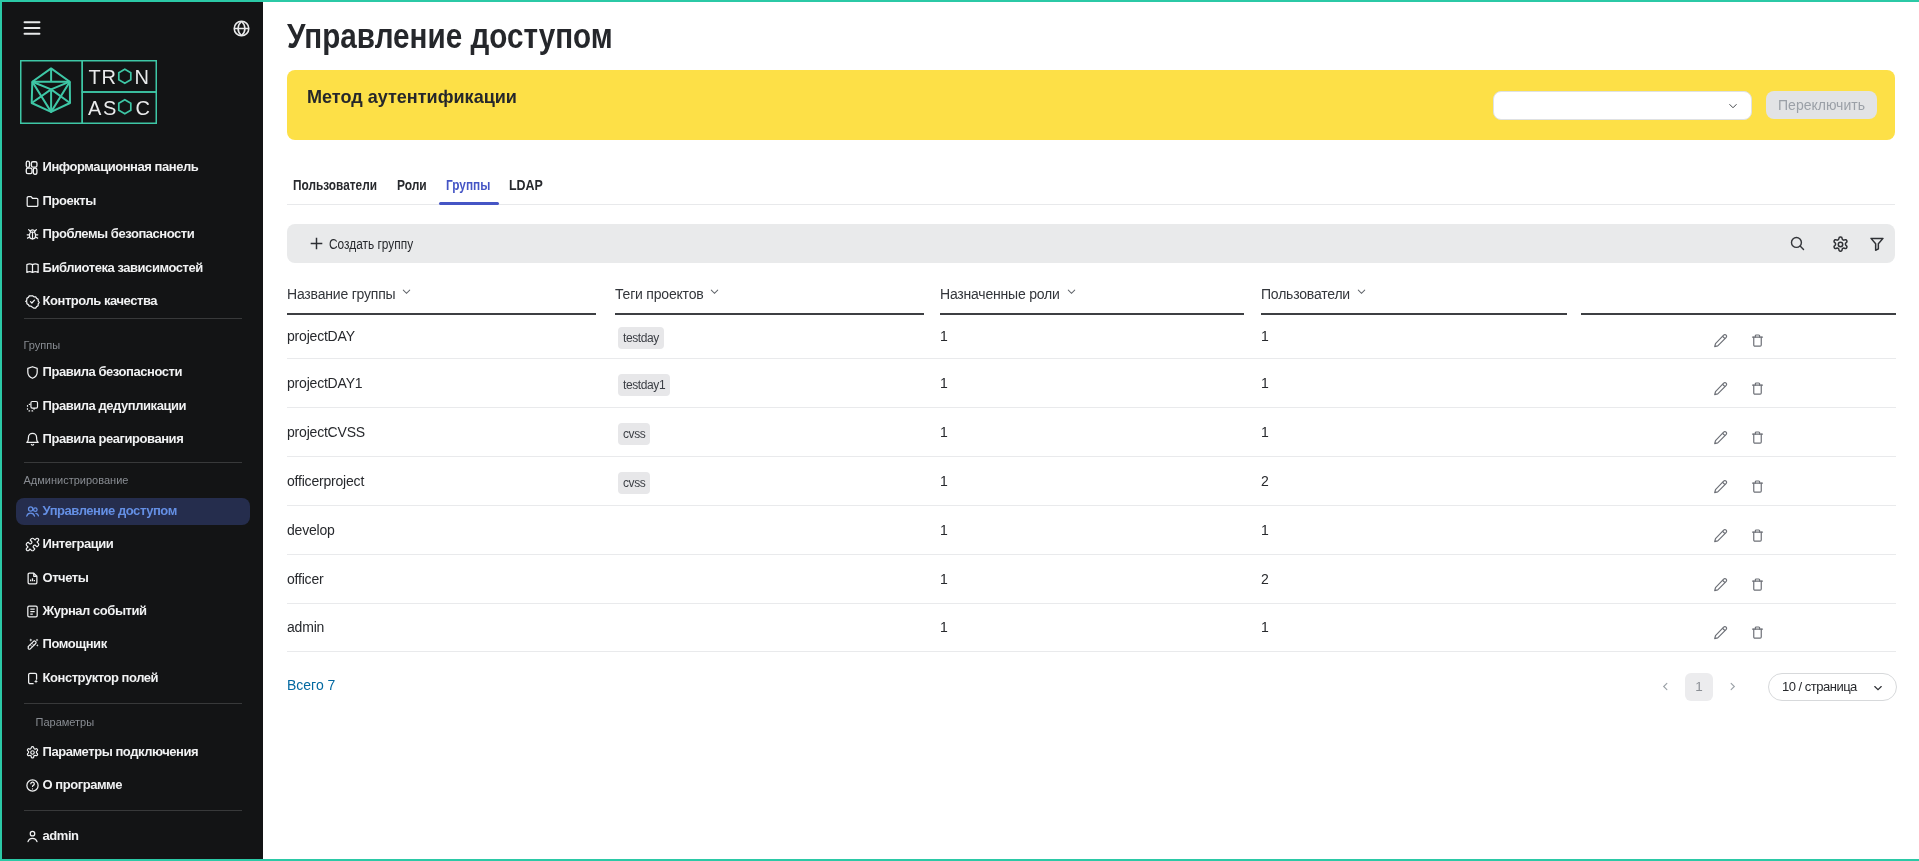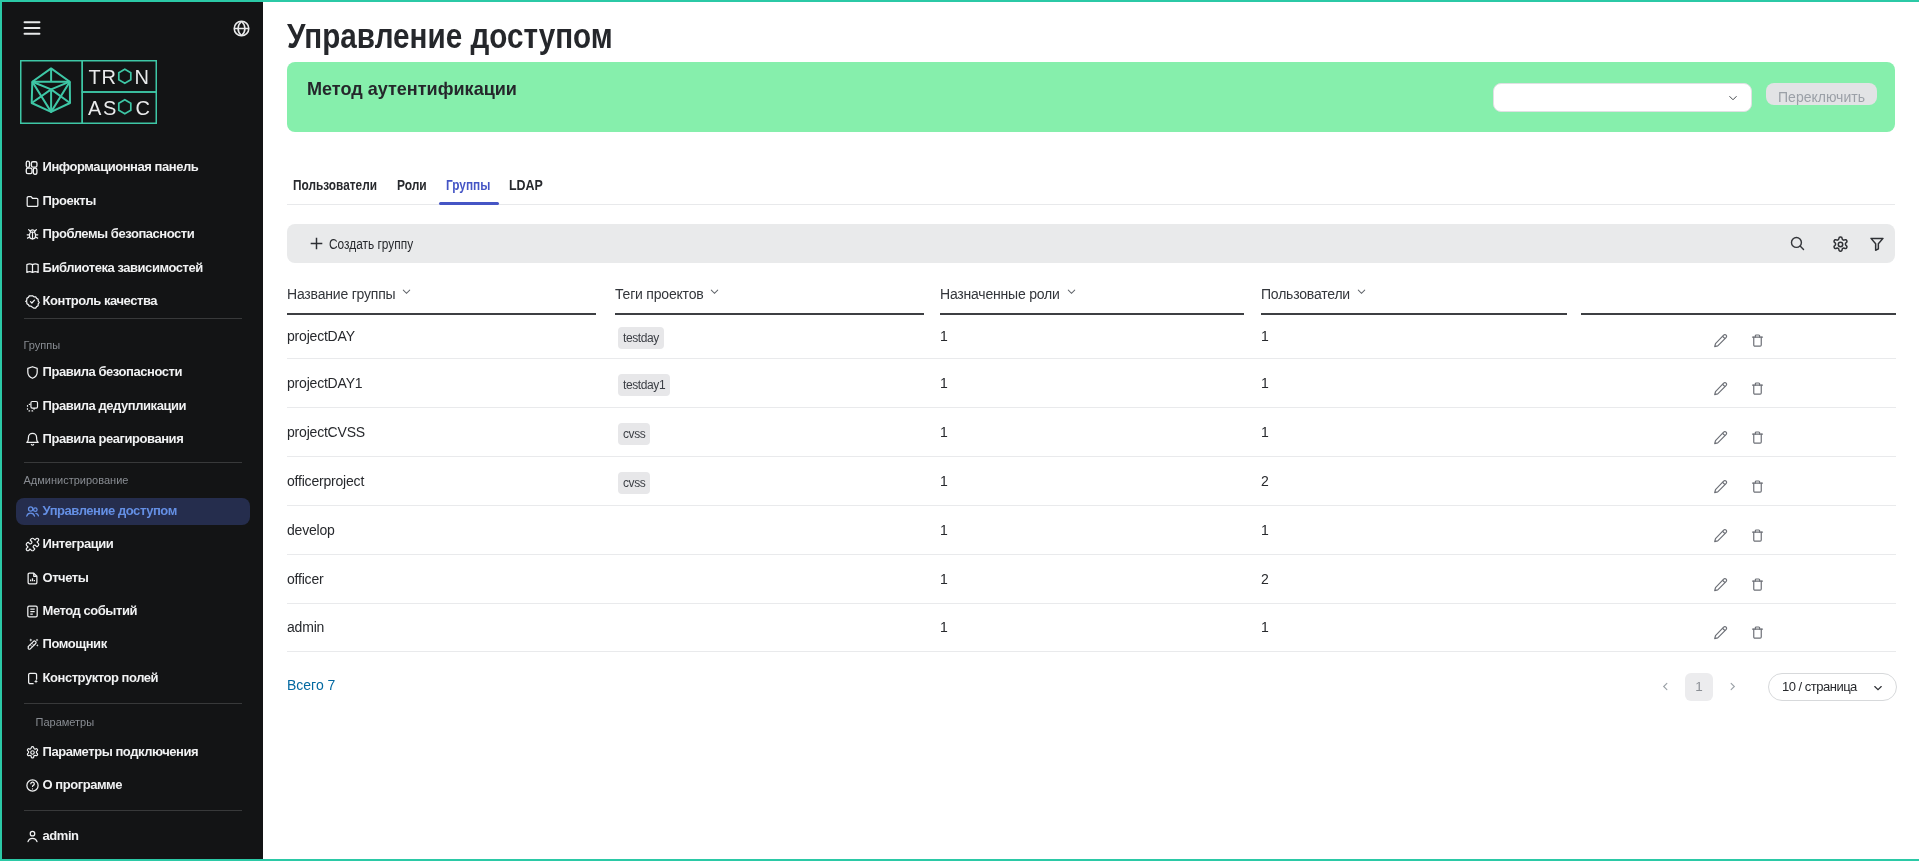--- a/index.html
+++ b/index.html
@@ -13,25 +13,25 @@
 .navitem span { position:relative; top:-1px; }
 .navitem svg { margin-left:9px; margin-right:2.5px; flex:none; }
 .navitem span { white-space:nowrap;text-align:right; }
 .navitem.active { background:#252d4d; border-radius:8px; color:#648fe4; }
 .navlabel { position:absolute; left:21.5px; color:#888c92; font-size:11px; }
 .navdiv { position:absolute; left:22px; width:218px; border-top:1px solid rgba(255,255,255,0.16); }
 
 #main { position:absolute; left:262px; top:0; width:1655px; height:857px; background:#fff; }
 #main .abs { position:absolute; }
 h1 { position:absolute; left:23px; top:12.5px; font-size:35px; color:#25272b; line-height:42px; } h1 b{display:inline-block; transform:scaleX(0.847); transform-origin:0 50%; }
-.card { position:absolute; left:23px; top:60px; width:1608px; height:70px; background:#86efac; border-radius:8px; }
+.card { position:absolute; left:23px; top:68px; width:1608px; height:70px; background:#fde047; border-radius:8px; }
 .card h2 { position:absolute; left:20px; top:15px; font-size:19px; color:#25272b; line-height:24px;} .card h2 b{display:inline-block; transform:scaleX(0.95); transform-origin:0 50%;}
 .card p { position:absolute; left:20px; top:39px; font-size:14px; color:#6e727a; letter-spacing:-0.4px; line-height:18px; }
 .sel { position:absolute; left:1206px; top:21px; width:259px; height:29px; background:#fff; border:1px solid #dfe1e3; border-radius:8px; }
-.swbtn { position:absolute; left:1479px; top:21px; width:111px; height:22px; background:#e2e3e5; border-radius:8px; color:#9ba0a7; font-size:14px; text-align:center; line-height:29px; }
+.swbtn { position:absolute; left:1479px; top:21px; width:111px; height:28px; background:#e2e3e5; border-radius:8px; color:#9ba0a7; font-size:14px; text-align:center; line-height:29px; }
 
 .tab { position:absolute; top:173px; height:20px; line-height:20px; font-size:14px; font-weight:700; color:#27292d; transform-origin:0 50%; }
 .tab.active { color:#4555c5; }
 .tabline { position:absolute; left:23px; top:202px; width:1608px; height:1px; background:#e8e9eb; }
 .tabind { position:absolute; top:200px; height:3px; background:#4555c5; border-radius:2px; }
 
 .toolbar { position:absolute; left:23px; top:222px; width:1608px; height:39px; background:#e9eaeb; border-radius:8px; }
 .create { position:absolute; left:23px; top:9.5px; height:20px; font-size:14px; color:#27292d; display:flex; align-items:center; } .create span{display:inline-block; transform:scaleX(0.85); transform-origin:0 50%; }
 .create svg { margin-right:5.5px; }
 .search { position:absolute; left:1251px; top:5px; width:280px; height:29px; background:#fff; border-radius:10px; font-size:13.5px; color:#9aa0a8; line-height:29px; padding-left:15px; }
@@ -167,21 +167,21 @@
           <path d="M14 3.5v5h5"></path>
           <path d="M9 16.5v-3M12 16.5v-5M15 16.5v-2"></path>
         </svg>
         <span>Отчеты</span>
       </div>
     <div class="navitem" style="top:595.5px;">
         <svg width="15" height="15" viewBox="0 0 24 24" fill="none" stroke="#f1f2f3" stroke-width="2" stroke-linejoin="round">
           <rect x="4.5" y="3.5" width="15" height="17" rx="2"></rect>
           <path d="M8.5 8h7M8.5 12h7M8.5 16h4"></path>
         </svg>
-        <span>Метод событий</span>
+        <span>Журнал событий</span>
       </div>
     <div class="navitem" style="top:629px;">
         <svg width="15" height="15" viewBox="0 0 24 24" fill="none" stroke="#f1f2f3" stroke-width="1.9" stroke-linejoin="round">
           <path d="M5 15.5 L13.6 6.9 a2.05 2.05 0 0 1 2.9 0 l0.6 0.6 a2.05 2.05 0 0 1 0 2.9 L8.5 19 a2.05 2.05 0 0 1 -3.5 -1.45 a2.05 2.05 0 0 1 0.6 -1.45 Z"></path>
           <path d="M8.2 12.3l3.5 3.5M10.7 9.8l3.5 3.5" stroke-width="1.3"></path>
           <g fill="#f1f2f3" stroke="none">
             <path d="M9.3 2.2l.75 1.85L11.9 4.8l-1.85.75L9.3 7.4l-.75-1.85L6.7 4.8l1.85-.75Z"></path>
             <path d="M19.2 2.6l.65 1.55 1.55.65-1.55.65-.65 1.55-.65-1.55-1.55-.65 1.55-.65Z"></path>
             <path d="M19.7 11.2l.6 1.5 1.5.6-1.5.6-.6 1.5-.6-1.5-1.5-.6 1.5-.6Z"></path>
           </g>

